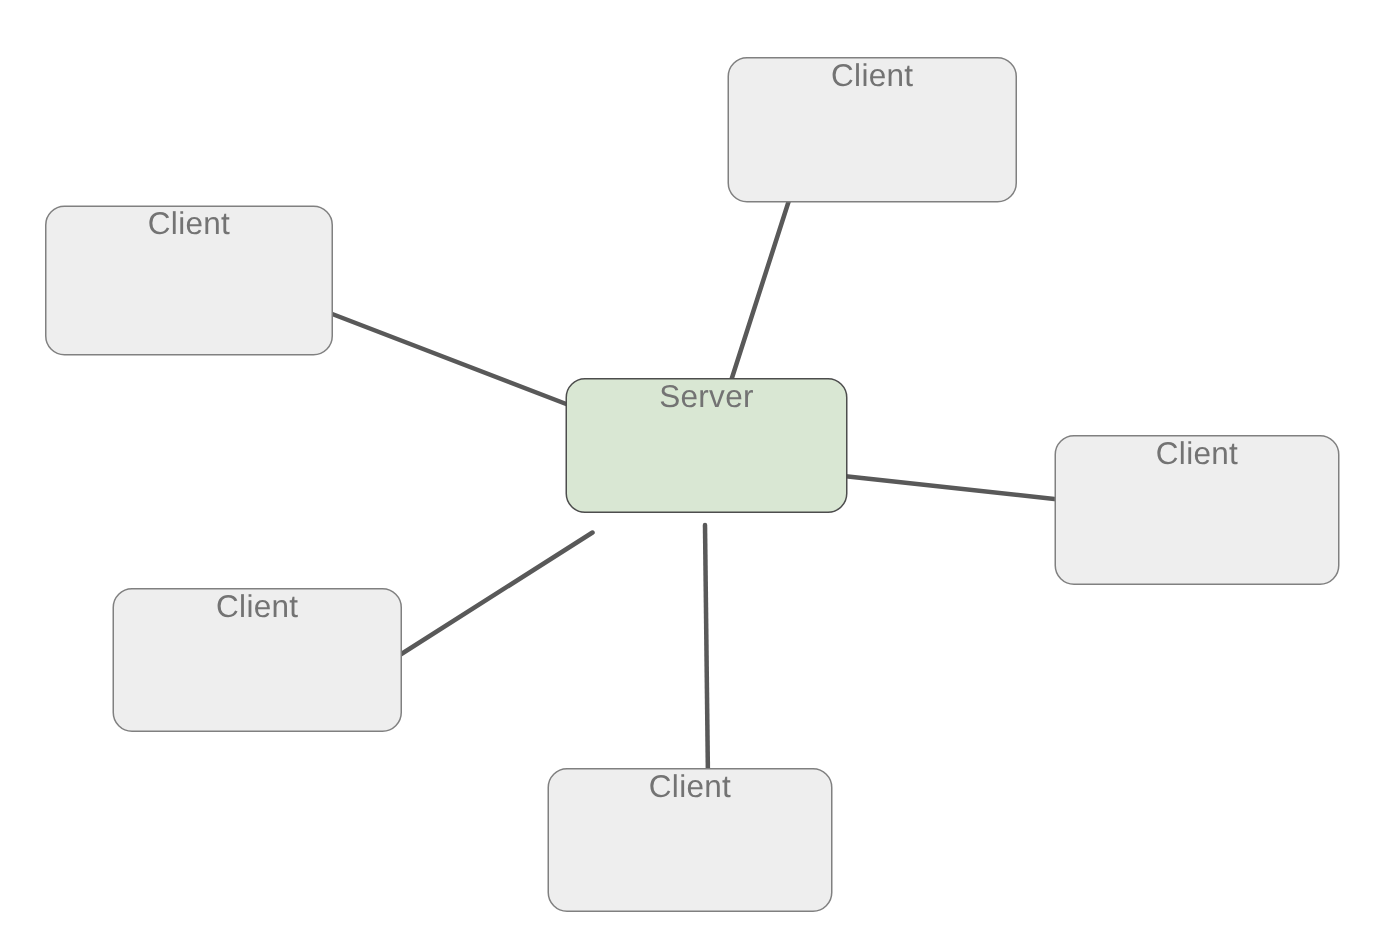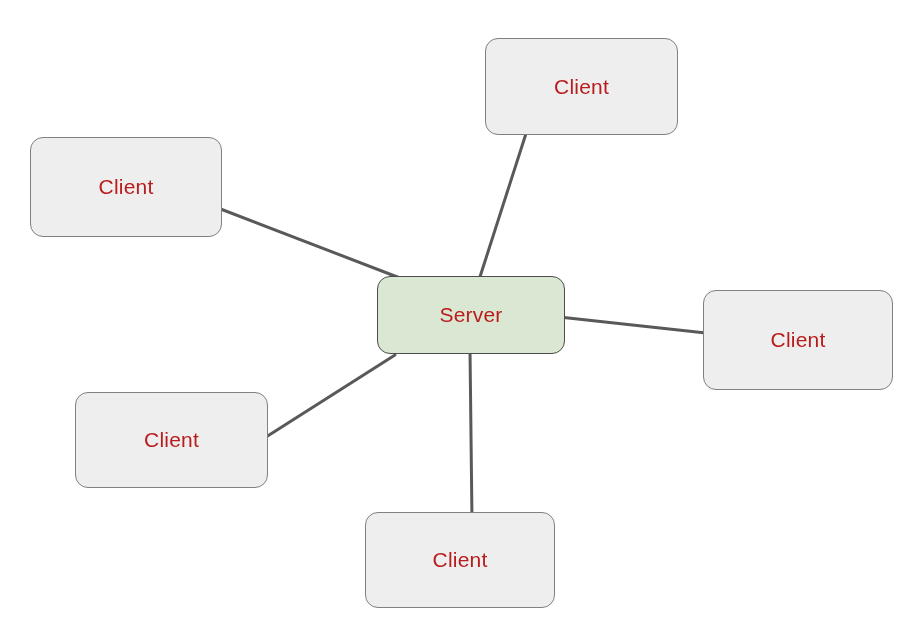--- a/index.html
+++ b/index.html
@@ -20,41 +20,41 @@
     left: 0;
     top: 0;
     width: 918px;
     height: 628px;
   }
   .node {
     position: absolute;
     box-sizing: border-box;
     border-radius: 13px;
     display: flex;
-    align-items: center;
+    align-items: flex-start;
     justify-content: center;
     font-size: 21px;
-    color: #b91c1c;
+    color: #737373;
     letter-spacing: 0.2px;
   }
   .node.client {
     background: #eeeeee;
     border: 1.4px solid #808080;
   }
   .node.server {
     background: #d9e7d3;
     border: 1.4px solid #4d4d4d;
   }
   
   #node-client-top    { left: 485px; top: 38px;  width: 193px; height: 97px; }
   #node-client-left   { left: 30px;  top: 137px; width: 192px; height: 100px; }
   #node-client-right  { left: 703px; top: 290px; width: 190px; height: 100px; }
   #node-client-bottom-left { left: 75px;  top: 392px; width: 193px; height: 96px; }
   #node-client-bottom { left: 365px; top: 512px; width: 190px; height: 96px; }
-  #node-server        { left: 377px; top: 276px; width: 188px; height: 78px; }
+  #node-server        { left: 377px; top: 252px; width: 188px; height: 90px; }
 </style>
 </head>
 <body>
 
 <div id="canvas">
 
   <svg id="edges" viewBox="0 0 918 628" xmlns="http://www.w3.org/2000/svg">
     <line x1="531" y1="118" x2="478" y2="283" stroke-width="3" stroke-linecap="round" stroke="#595959"></line>
     <line x1="205" y1="203" x2="400" y2="278" stroke-width="3" stroke-linecap="round" stroke="#595959"></line>
     <line x1="550" y1="316" x2="715" y2="334" stroke-width="3" stroke-linecap="round" stroke="#595959"></line>

